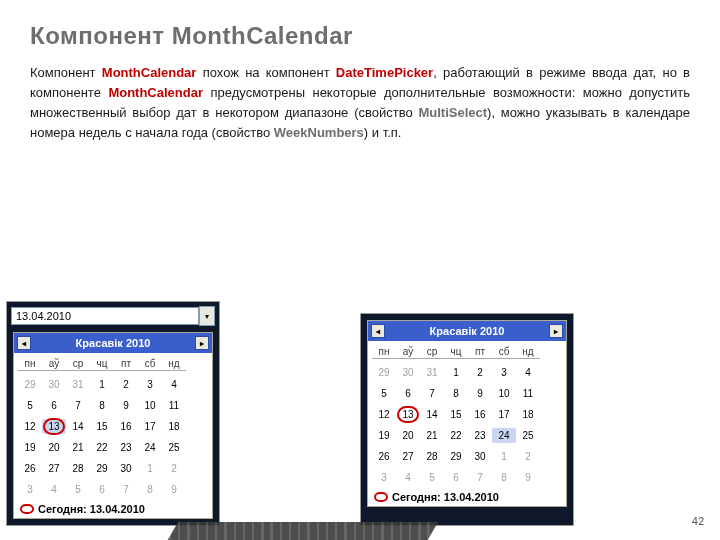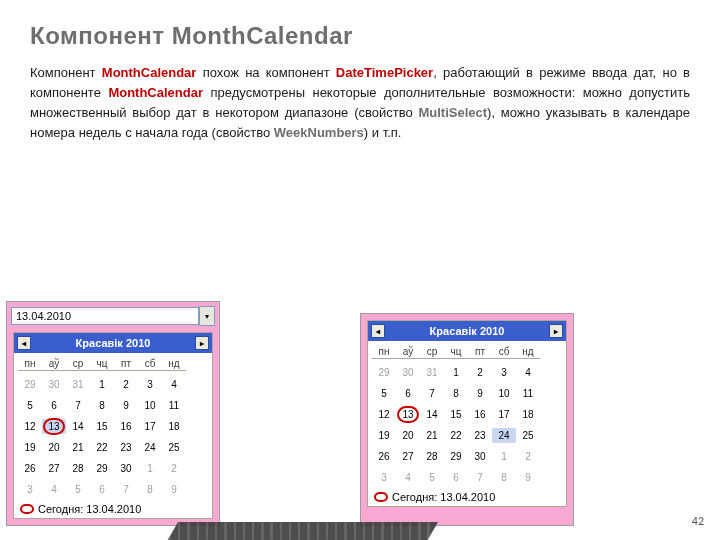--- a/index.html
+++ b/index.html
@@ -30,21 +30,21 @@
   .em-gray { color: #6e6e6e; font-weight: bold; }
 
   .calendars {
     position: absolute;
     left: 0; right: 0; bottom: 14px;
     display: flex;
     gap: 140px;
     padding-left: 6px;
   }
   .cal {
-    background: #f9a8d4;
+    background: #0f172a;
     border: 1px solid #9c9c9c;
     width: 214px;
     font-family: Tahoma, sans-serif;
     font-size: 11px;
     color: #000;
   }
   .cal.right { margin-top: 12px; }
   .input-row {
     display: flex; align-items: center; gap: 0;
     padding: 4px;
@@ -109,21 +109,21 @@
     content: "";
     position: absolute;
     left: 1px; top: -1px; right: 1px; bottom: -1px;
     border: 2px solid #c00;
     border-radius: 50%/60%;
     pointer-events: none;
   }
   .today-row {
     display: flex; align-items: center; gap: 4px;
     padding: 3px 6px;
-    font-weight: normal;
+    font-weight: bold;
   }
   .today-ring {
     width: 14px; height: 10px;
     border: 2px solid #c00;
     border-radius: 50%/60%;
   }
   .pagenum {
     position: absolute;
     right: 16px; bottom: 12px;
     font-size: 12px; color: #555; font-family: Calibri, sans-serif;

